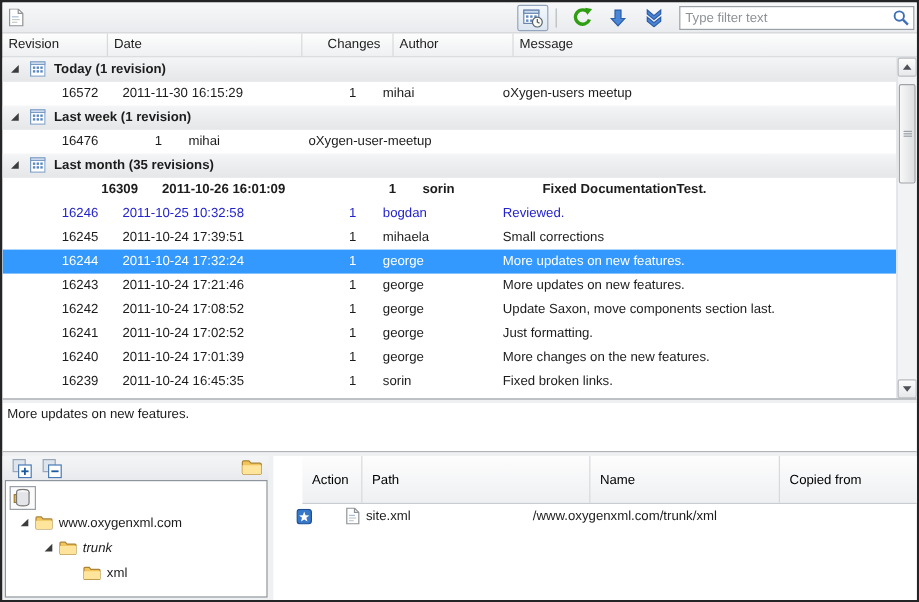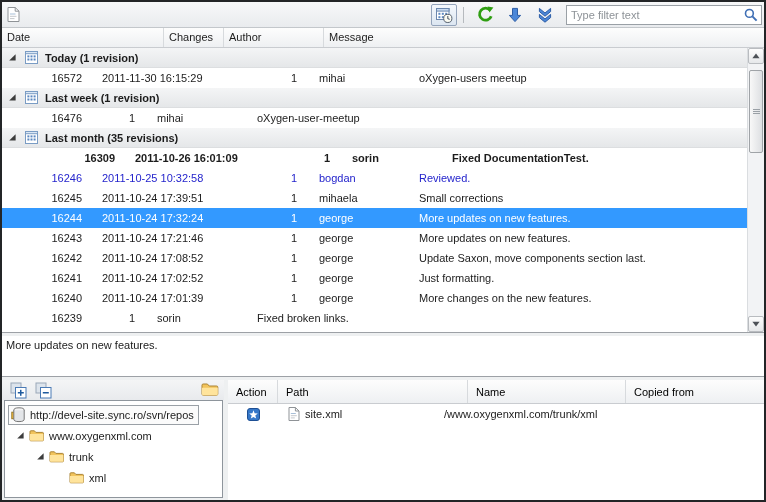--- a/index.html
+++ b/index.html
@@ -37,21 +37,21 @@
   .filter-glass { position:absolute; right:4px; top:3px; }
   
   .thead {
     position:absolute; left:0; top:26px; right:0; height:20px; display:flex;
     background:linear-gradient(#fdfdfd,#eef0f2); border-bottom:1px solid #c9ccd0;
     font-size:11px; color:#1c1c1c;
   }
   .hcell { border-right:1px solid #d7dadd; padding:3px 0 0 5px; overflow:hidden; white-space:nowrap; }
   .w-rev  { width:88px; }
   .w-date { width:162px; }
-  .w-chg  { width:60px; }
+  .w-chg  { width:60px;margin-left:16px; }
   .w-auth { width:100px; }
   .w-msg  { flex:1; border-right:none; }
   .tbody {
     position:absolute; left:0; top:46px; height:284px; right:17px;
     background:#fff; overflow:hidden;
   }
   .hrow { height:20px; display:flex; align-items:center; font-size:11px; color:#1c1c1c; white-space:nowrap; }
   .hrow.group {
     background:linear-gradient(#f4f5f6,#e5e7e9);
     border-bottom:1px solid #dcdee0; font-weight:bold;
@@ -108,22 +108,22 @@
   .tree-url {
     display:inline-flex; align-items:center; gap:5px; margin-left:3px;
     border:1px solid #9aa0a6; background:#fbfbfb; padding:1px 4px 1px 2px;
   }
   .tri-slot { width:16px; flex:0 0 auto; display:flex; justify-content:flex-start; padding-left:3px; }
   .node-label { margin-left:5px; }
   
   .v-split { position:absolute; left:222px; width:4px; top:378px; bottom:0; background:#eef0f1; }
   .right-panel { position:absolute; left:226px; right:0; top:378px; bottom:0; background:#fff; }
   .chead {
-    height:24px; display:flex; align-items:center;
-    background:linear-gradient(#fdfdfd,#eef0f2); border-bottom:1px solid #c9ccd0; font-size:11px;
+    height:40px; display:flex; align-items:center;
+    background:linear-gradient(#fdfdfd,#eef0f2); border-bottom:1px solid #c9ccd0; font-size:11px;margin-left:24px;
   }
   .ccell { border-right:1px solid #d7dadd; padding-left:8px; height:100%; display:flex; align-items:center; }
   .cw-action { width:50px; } .cw-name { width:158px; } .cw-path { width:190px; } .cw-copy { flex:1; border-right:none; }
   .crow { height:20px; display:flex; align-items:center; font-size:11px; color:#1c1c1c; }
   .crow .cw-action { display:flex; justify-content:center; align-items:center; }
   .crow .cw-name { display:flex; align-items:center; gap:5px; padding-left:10px; }
   .crow .cw-path, .crow .cw-copy { padding-left:8px; overflow:hidden; white-space:nowrap; }
 </style>
 </head>
 <body>
@@ -186,20 +186,21 @@
           <svg width="14" height="14" viewBox="0 0 14 14">
               <circle cx="5.4" cy="5.4" r="3.9" fill="none" stroke="#3f6fb5" stroke-width="1.6"></circle>
               <line x1="8.4" y1="8.4" x2="12.6" y2="12.6" stroke="#3f6fb5" stroke-width="2"></line>
             </svg>
         </span>
       </div>
     </div>
   </div>
 
   <div class="thead">
+    <div class="hcell w-rev">Revision</div>
     <div class="hcell w-date">Date</div>
     <div class="hcell w-chg">Changes</div>
     <div class="hcell w-auth">Author</div>
     <div class="hcell w-msg">Message</div>
   </div>
 
   <div class="tbody" id="history-body">
       <div class="hrow group">
     <span class="grp-tri">
       <svg width="9" height="9" viewBox="0 0 9 9">
@@ -324,20 +325,21 @@
   </div>
       <div class="hrow">
     <div class="cell cell-rev">16240</div>
     <div class="cell cell-date">2011-10-24 17:01:39</div>
     <div class="cell cell-chg">1</div>
     <div class="cell cell-auth">george</div>
     <div class="cell cell-msg">More changes on the new features.</div>
   </div>
       <div class="hrow">
     <div class="cell cell-rev">16239</div>
+    <div class="cell cell-date">2011-10-24 16:45:35</div>
     <div class="cell cell-chg">1</div>
     <div class="cell cell-auth">sorin</div>
     <div class="cell cell-msg">Fixed broken links.</div>
   </div>
     </div>
 
   <div class="vscroll">
     <div class="vs-btn vs-up">
       <svg width="8" height="6" viewBox="0 0 8 6">
           <polygon points="4,0.5 7.6,5.2 0.4,5.2" fill="#4d5157"></polygon>
@@ -394,38 +396,37 @@
     <div class="tree-box" id="tree-box">
         <div class="tree-row">
     <span class="tree-url">
       <span style="display:flex">
         <svg width="14" height="16" viewBox="0 0 14 16">
           <rect x="0.8" y="5.2" width="3" height="6.5" fill="#f0b93e" stroke="#9a7a28"></rect>
           <ellipse cx="8" cy="3.2" rx="5.2" ry="2.4" fill="#f5f5f5" stroke="#777"></ellipse>
           <path d="M2.8 3.2 V12.2 A5.2 2.4 0 0 0 13.2 12.2 V3.2" fill="#e3e5e8" stroke="#777"></path>
         </svg>
       </span>
-      <span>http://devel-site.sync.ro/svn/repos</span>
     </span>
   </div>
         <div class="tree-row" style="margin-left: 8px;">
     <span class="tri-slot">
             <svg width="9" height="9" viewBox="0 0 9 9">
               <polygon points="7.6,1.2 7.6,7.6 1.2,7.6" fill="#3c3c3c"></polygon>
             </svg>
           </span>
     <span style="display:flex">
       <svg width="15" height="13" viewBox="0 0 15 13">
         <path d="M1 2.6 Q1 1.8 1.8 1.8 H5.4 L6.8 3.4 H13.6 Q14.4 3.4 14.4 4.2 V11 Q14.4 11.8 13.6 11.8 H1.8 Q1 11.8 1 11 Z" fill="#f2c45c" stroke="#ab8435"></path>
         <path d="M1 5 H14.4 V11 Q14.4 11.8 13.6 11.8 H1.8 Q1 11.8 1 11 Z" fill="#ffe49c"></path>
       </svg>
     </span>
     <span class="node-label">www.oxygenxml.com</span>
   </div>
-        <div class="tree-row" style="margin-left: 28px;">
+        <div class="tree-row" style="margin-left: 28px; font-style: italic;">
     <span class="tri-slot">
             <svg width="9" height="9" viewBox="0 0 9 9">
               <polygon points="7.6,1.2 7.6,7.6 1.2,7.6" fill="#3c3c3c"></polygon>
             </svg>
           </span>
     <span style="display:flex">
       <svg width="15" height="13" viewBox="0 0 15 13">
         <path d="M1 2.6 Q1 1.8 1.8 1.8 H5.4 L6.8 3.4 H13.6 Q14.4 3.4 14.4 4.2 V11 Q14.4 11.8 13.6 11.8 H1.8 Q1 11.8 1 11 Z" fill="#f2c45c" stroke="#ab8435"></path>
         <path d="M1 5 H14.4 V11 Q14.4 11.8 13.6 11.8 H1.8 Q1 11.8 1 11 Z" fill="#ffe49c"></path>
       </svg>

